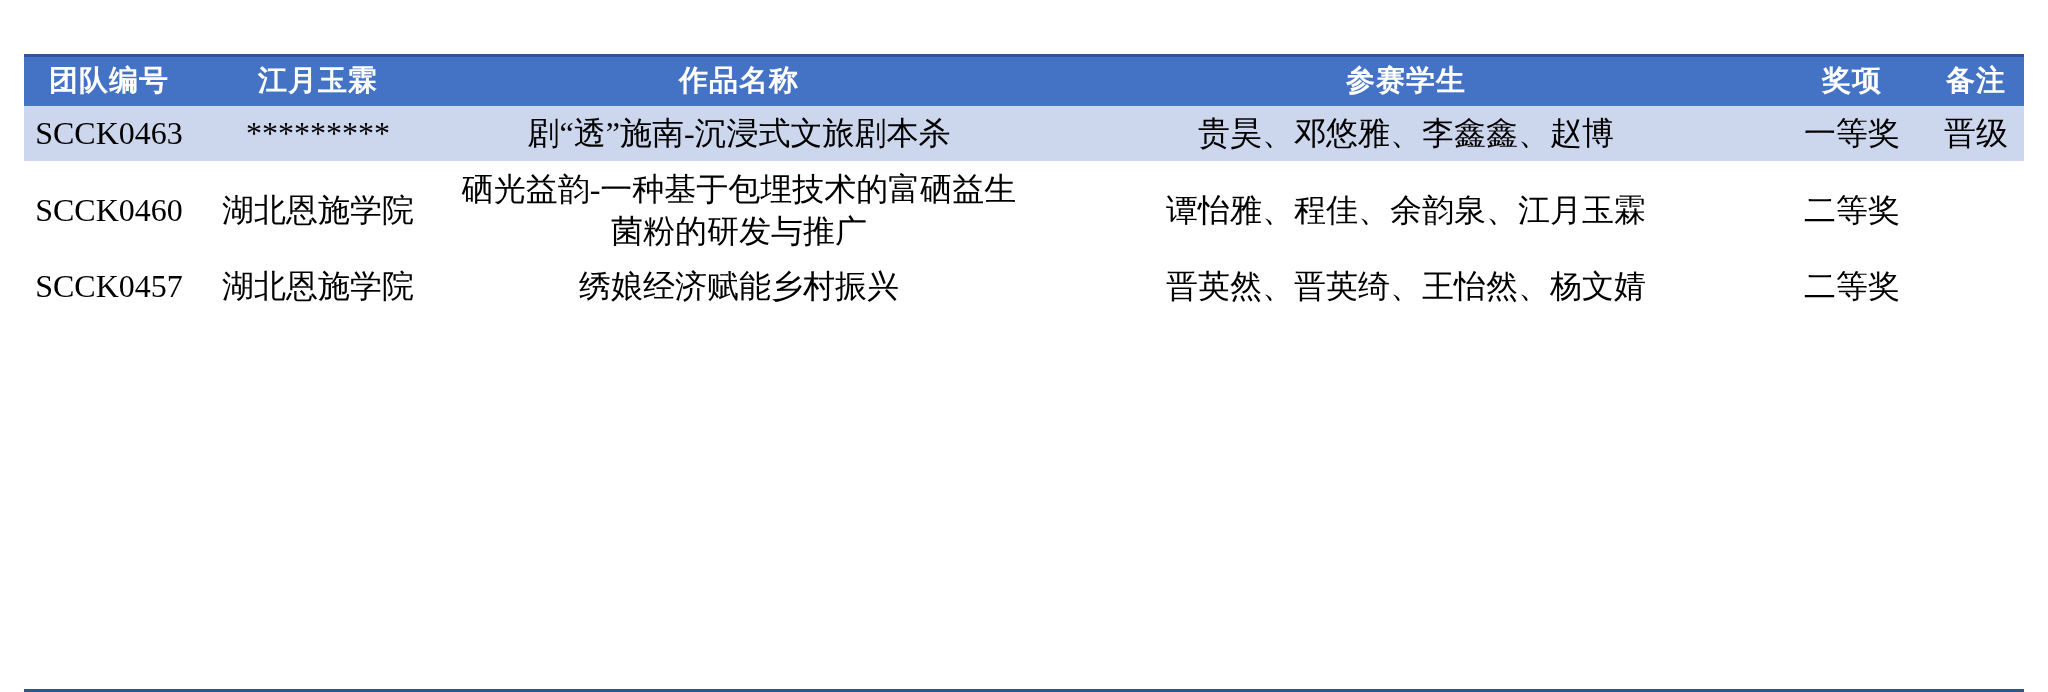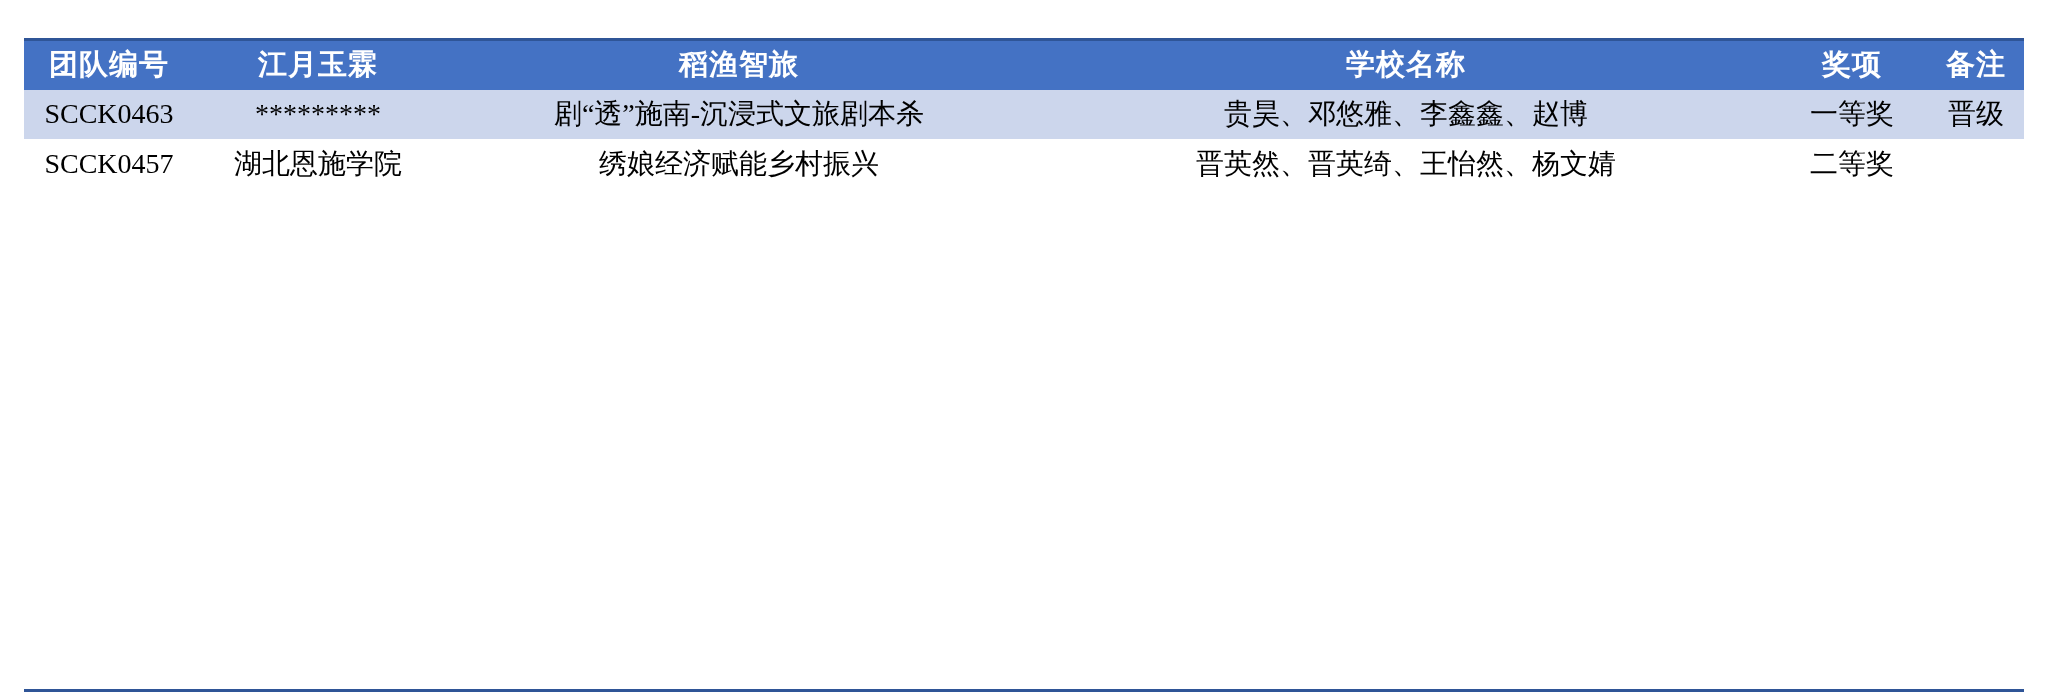--- a/index.html
+++ b/index.html
@@ -13,21 +13,21 @@
     font-family: "Liberation Serif", "DejaVu Serif", serif;
     color: #000000;
     overflow: hidden;
   }
   .page {
     position: relative;
     width: 2048px;
     height: 692px;
     background: #ffffff;
     box-sizing: border-box;
-    padding: 38px 24px 0 24px;
+    padding: 54px 24px 0 24px;
   }
   table.award-table {
     border-collapse: collapse;
     width: 2000px;
     margin: 0 auto;
     table-layout: fixed;
   }
   table.award-table col.c-team    { width: 170px; }
   table.award-table col.c-school  { width: 248px; }
   table.award-table col.c-work    { width: 594px; }
@@ -39,21 +39,21 @@
     background: #4472c4;
     color: #ffffff;
     font-size: 29px;
     font-weight: bold;
     text-align: center;
     padding: 7px 4px 9px 4px;
     letter-spacing: 1px;
     line-height: 1.15;
   }
   tbody td {
-    font-size: 28px;
+    font-size: 32px;
     text-align: center;
     vertical-align: middle;
     padding: 6px 8px;
     line-height: 1.32;
     border-bottom: 1px solid #ffffff;
   }
   tbody tr.shade td {
     background: #ccd6ec;
   }
   tbody tr.plain td {
@@ -87,34 +87,42 @@
       <col class="c-school">
       <col class="c-work">
       <col class="c-students">
       <col class="c-award">
       <col class="c-note">
     </colgroup>
     <thead>
       <tr>
         <th class="thick-top">团队编号</th>
         <th class="thick-top">江月玉霖</th>
-        <th class="thick-top">稻渔智旅</th>
-        <th class="thick-top">学校名称</th>
+        <th class="thick-top">作品名称</th>
+        <th class="thick-top">参赛学生</th>
         <th class="thick-top">奖项</th>
         <th class="thick-top">备注</th>
       </tr>
     </thead>
     <tbody>
       <tr class="shade">
         <td class="nowrap">SCCK0463</td>
         <td>*********</td>
         <td class="cell-work">剧“透”施南-沉浸式文旅剧本杀</td>
         <td class="cell-students">贵昊、邓悠雅、李鑫鑫、赵博</td>
         <td>一等奖</td>
         <td>晋级</td>
+      </tr>
+      <tr class="plain">
+        <td class="nowrap">SCCK0460</td>
+        <td>湖北恩施学院</td>
+        <td class="cell-work">硒光益韵-一种基于包埋技术的富硒益生菌粉的研发与推广</td>
+        <td class="cell-students">谭怡雅、程佳、余韵泉、江月玉霖</td>
+        <td>二等奖</td>
+        <td></td>
       </tr>
       <tr class="plain">
         <td class="nowrap">SCCK0457</td>
         <td>湖北恩施学院</td>
         <td class="cell-work">绣娘经济赋能乡村振兴</td>
         <td class="cell-students">晋英然、晋英绮、王怡然、杨文婧</td>
         <td>二等奖</td>
         <td></td>
       </tr>
     </tbody>

